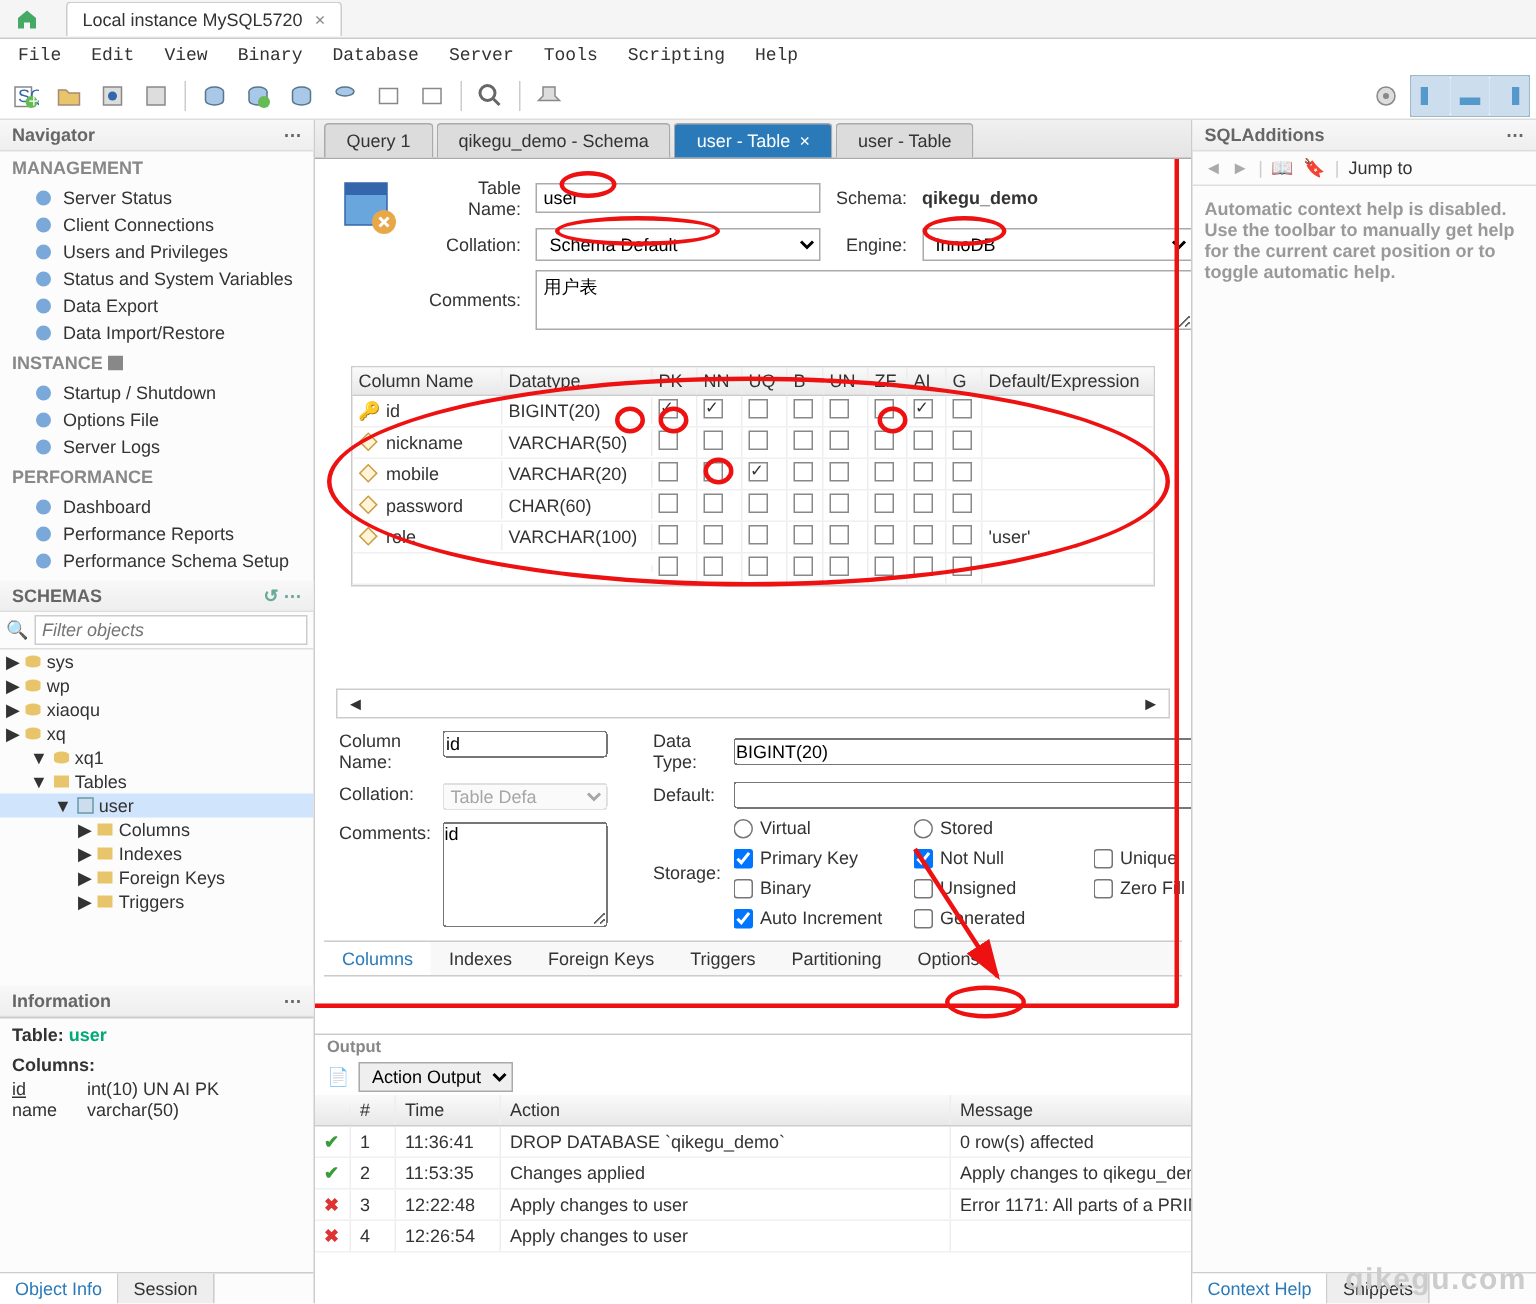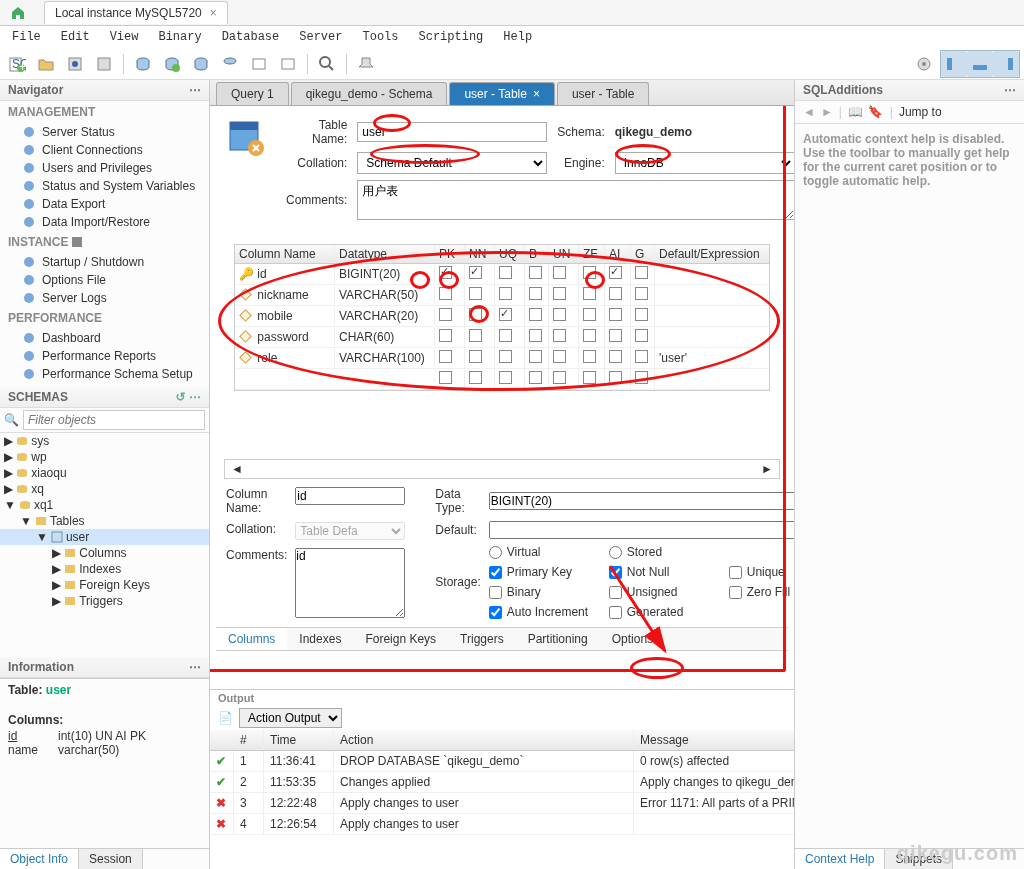--- a/index.html
+++ b/index.html
@@ -354,21 +354,21 @@
             <path d="M1 4v4a5 2 0 0010 0V4" fill="#e8c56a"></path>
           </svg> wp</div>
         <div class="tree-item" style="padding-left:4px">▶ <svg width="12" height="12">
             <ellipse cx="6" cy="4" rx="5" ry="2" fill="#e8c56a"></ellipse>
             <path d="M1 4v4a5 2 0 0010 0V4" fill="#e8c56a"></path>
           </svg> xiaoqu</div>
         <div class="tree-item" style="padding-left:4px">▶ <svg width="12" height="12">
             <ellipse cx="6" cy="4" rx="5" ry="2" fill="#e8c56a"></ellipse>
             <path d="M1 4v4a5 2 0 0010 0V4" fill="#e8c56a"></path>
           </svg> xq</div>
-        <div class="tree-item" style="padding-left:4px">▼ <svg width="12" height="12">
+        <div class="tree-item" style="padding-left:20px">▼ <svg width="12" height="12">
             <ellipse cx="6" cy="4" rx="5" ry="2" fill="#e8c56a"></ellipse>
             <path d="M1 4v4a5 2 0 0010 0V4" fill="#e8c56a"></path>
           </svg> xq1</div>
         <div class="tree-item" style="padding-left:20px">▼ <svg width="12" height="12">
             <rect x="1" y="2" width="10" height="8" fill="#e8c56a"></rect>
           </svg> Tables</div>
         <div class="tree-item sel" style="padding-left:36px">▼ <svg width="12" height="12">
             <rect x="1" y="1" width="10" height="10" fill="#cde" stroke="#69a"></rect>
           </svg> user</div>
         <div class="tree-item" style="padding-left:52px">▶ <svg width="12" height="12">
@@ -383,21 +383,21 @@
         <div class="tree-item" style="padding-left:52px">▶ <svg width="12" height="12">
             <rect x="1" y="2" width="10" height="8" fill="#e8c56a"></rect>
           </svg> Triggers</div>
       </div>
     <div class="panel-header">
         <span>Information</span>
         <span>⋯</span>
       </div>
     <div class="info-panel">
       <div><b>Table:</b> <b style="color:#0a7">user</b></div>
-      <div style="margin-top:16px"><b>Columns:</b></div>
+      <div style="margin-top:6px"><b>Columns:</b></div>
       <div style="display:grid;grid-template-columns:50px auto;margin-top:2px">
         <span style="text-decoration:underline">id</span>
           <span>int(10) UN AI PK</span>
         <span>name</span>
           <span>varchar(50)</span>
       </div>
     </div>
     <div class="info-tabs">
       <div class="info-tab active">Object Info</div>
       <div class="info-tab">Session</div>

